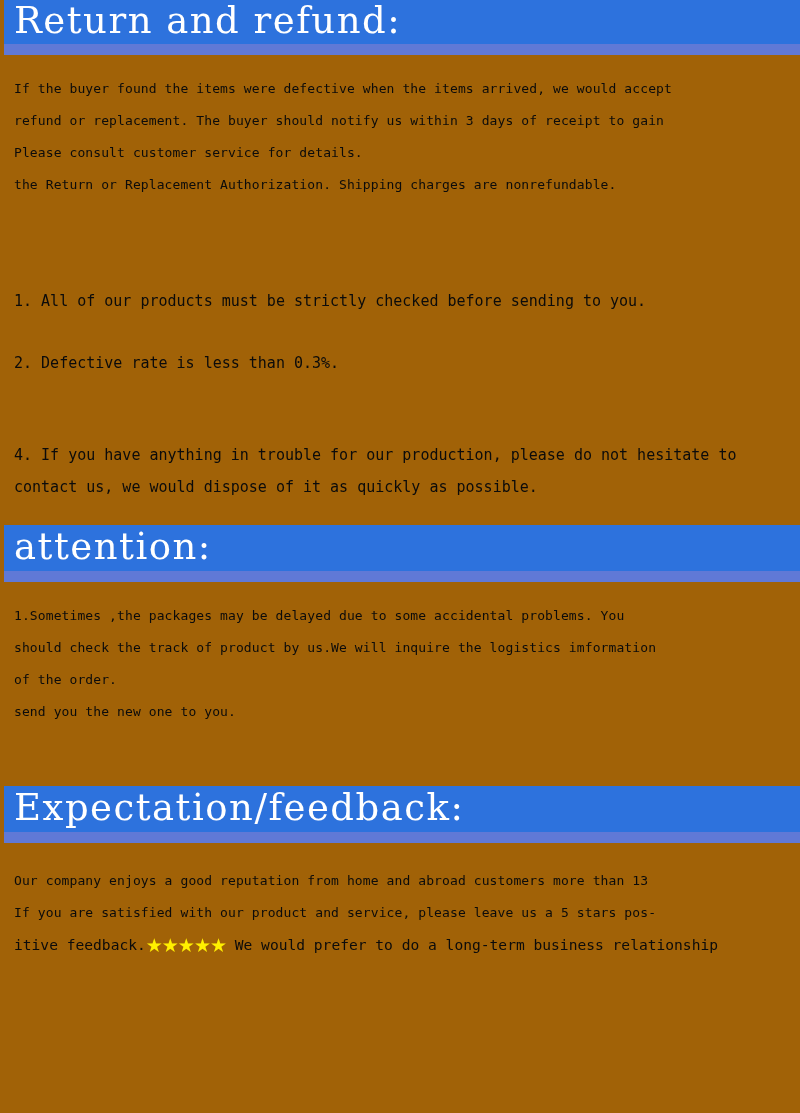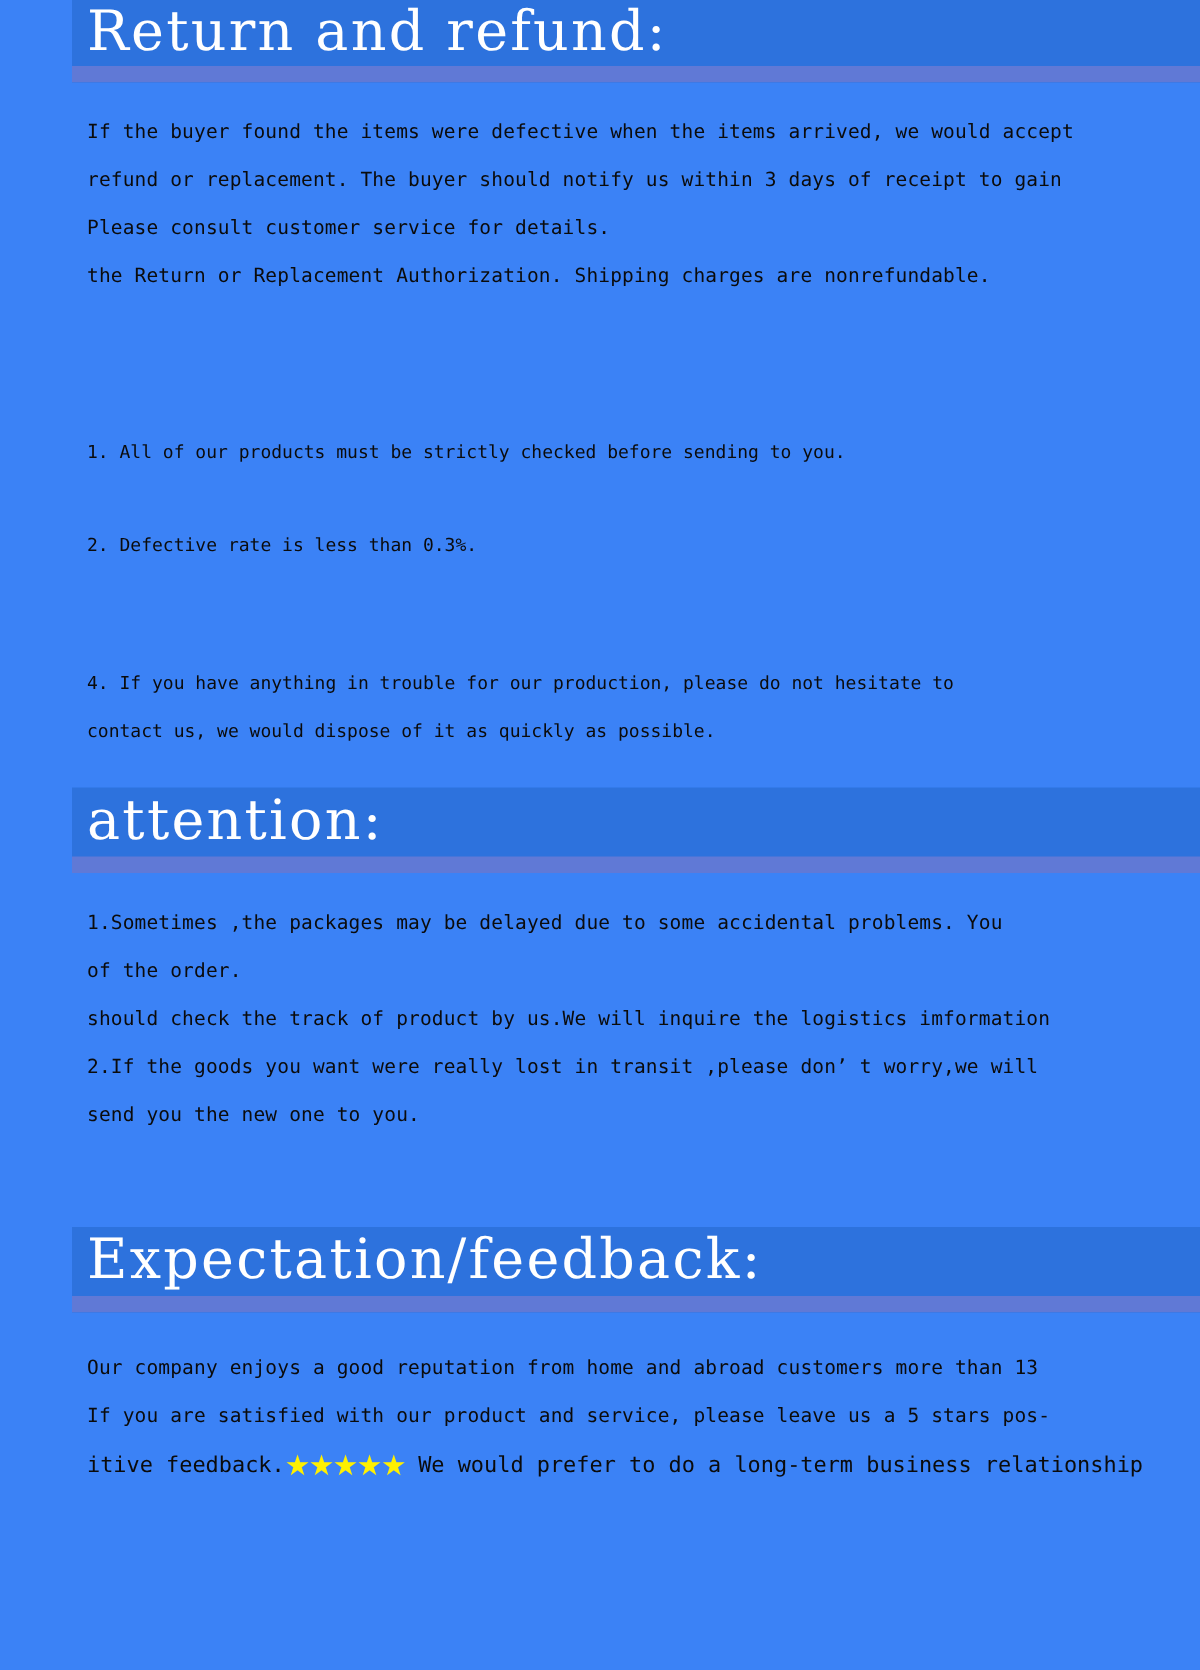--- a/index.html
+++ b/index.html
@@ -15,22 +15,21 @@
     position: relative;
     overflow: hidden;
     font-family: "DejaVu Sans Mono", "Liberation Mono", monospace;
     color: #111111;
   }
 
   .page {
     width: 800px;
     height: 1113px;
     position: relative;
-    background: #3b82f6;
-    padding-left: 44px;
+    background: #a16207;
   }
 
   
   .band {
     position: relative;
     margin-left: 4px;
     width: 796px;
     background: #2d72dd;
     overflow: hidden;
   }
@@ -71,21 +70,21 @@
   }
   .spacer-18 { height: 18px; }
   .spacer-22 { height: 22px; }
   .spacer-26 { height: 26px; }
   .spacer-30 { height: 30px; }
   .spacer-40 { height: 40px; }
 
   
   .warranty-item {
     font-family: "DejaVu Sans Mono", "Liberation Mono", monospace;
-    font-size: 12px;
+    font-size: 15px;
     line-height: 32px;
     color: #0b0b0b;
     white-space: pre-wrap;
     margin: 0;
   }
 
   
   .stars {
     display: inline-block;
     color: #fff000;
@@ -149,23 +148,22 @@
     <div class="band-inner">
       <div class="band-title">attention:</div>
     </div>
     <div class="band-strip"></div>
   </div>
 
   <div class="spacer-18"></div>
 
   <div class="body-block">
     <p class="para">1.Sometimes ,the packages may be delayed due to some accidental problems. You</p>
+    <p class="para">should check the track of product by us.We will inquire the logistics imformation</p>
     <p class="para">of the order.</p>
-    <p class="para">should check the track of product by us.We will inquire the logistics imformation</p>
-    <p class="para">2.If the goods you want were really lost in transit ,please don’ t worry,we will</p>
     <p class="para">send you the new one to you.</p>
   </div>
 
   <div class="spacer-40"></div>
   <div class="spacer-18"></div>
 
   <div class="band">
     <div class="band-inner">
       <div class="band-title">Expectation/feedback:</div>
     </div>

